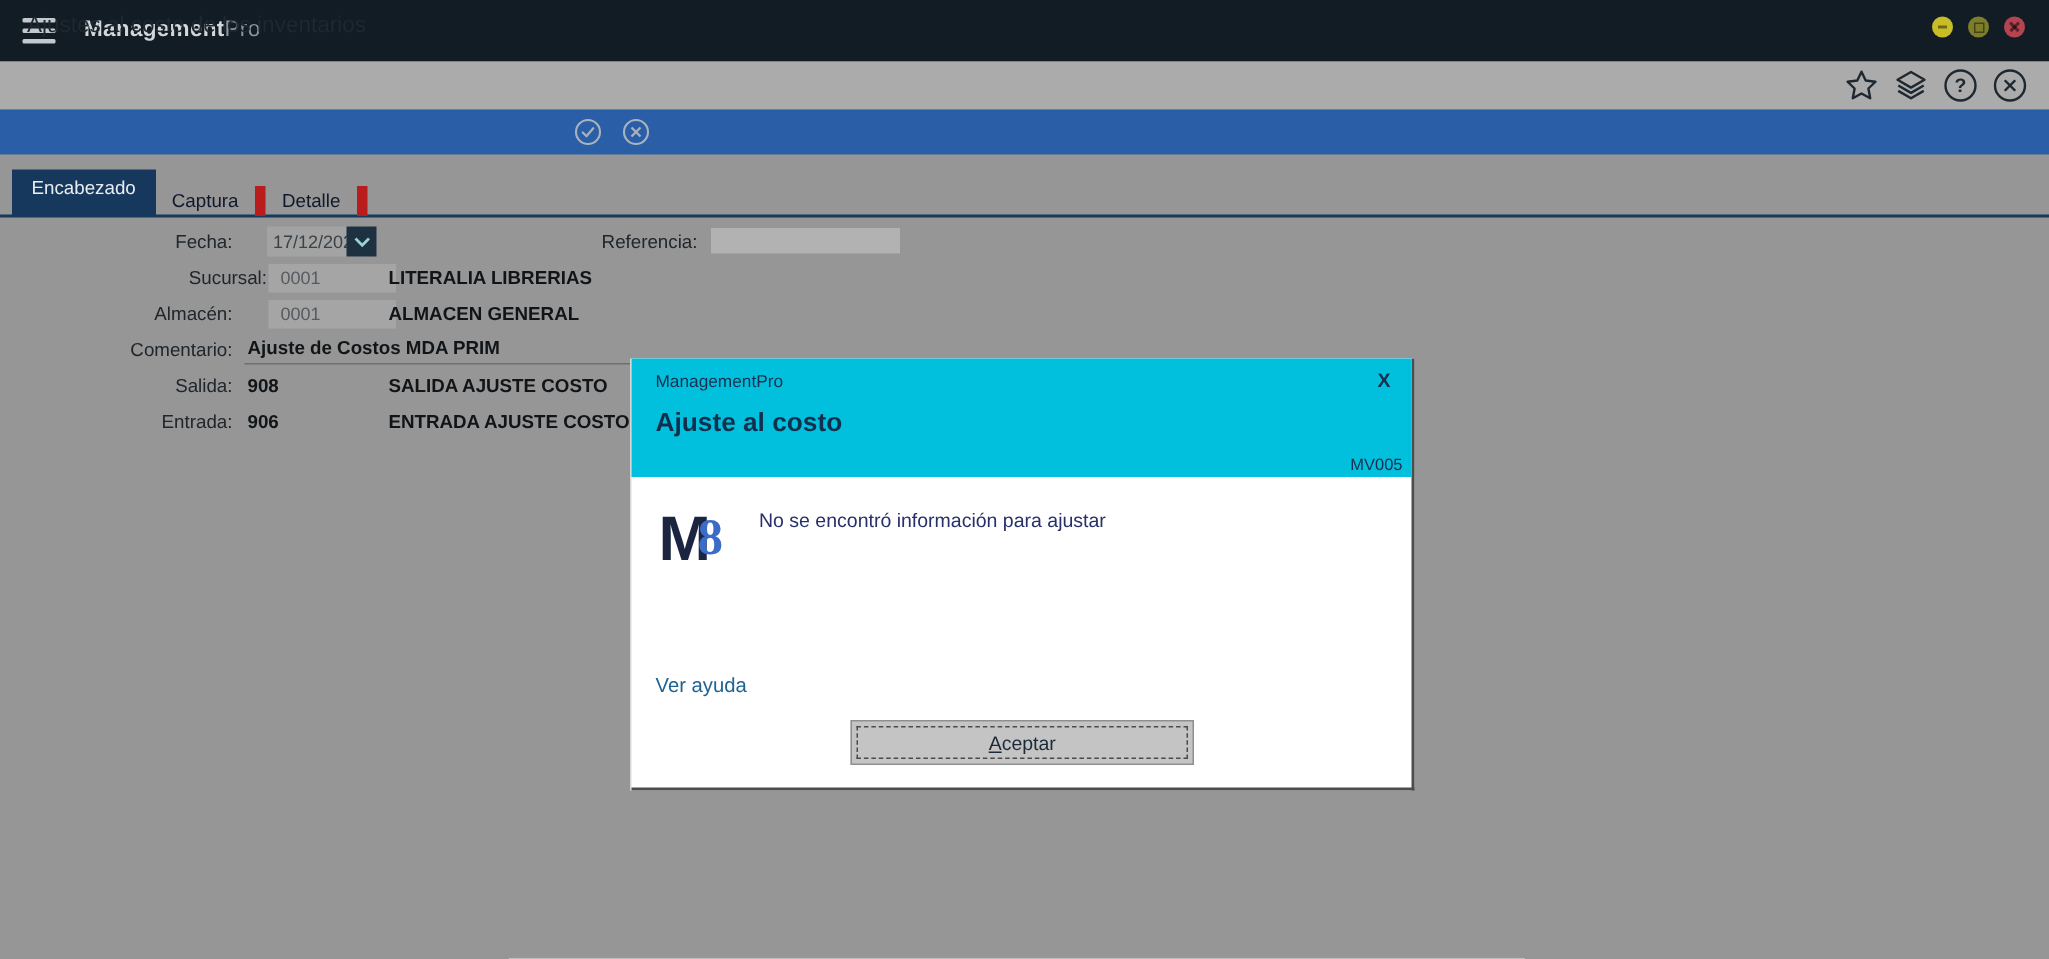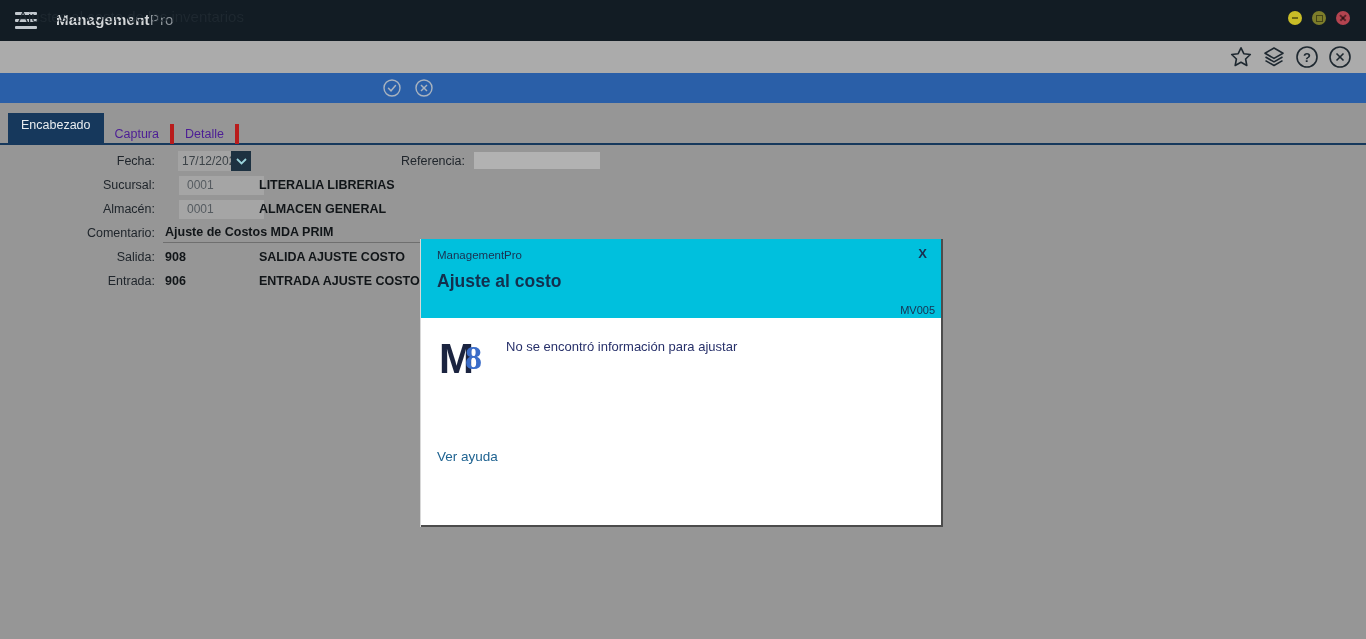--- a/index.html
+++ b/index.html
@@ -33,21 +33,21 @@
 
   
   .blue-bar { position:absolute; left:0; top:73px; width:1366px; height:30px; background:#2a5fa8; }
   .bicon { position:absolute; top:79px; width:18px; height:18px; cursor:pointer; }
   .bicon.confirm { left:383px; }
   .bicon.cancel { left:415px; }
 
   
   .tabs { position:absolute; left:8px; top:121px; display:flex; align-items:flex-end; height:23px; }
   .tab-active { background:#16385c; color:#e9edf0; font-size:12.5px; padding:5px 13px 5px; height:31px; cursor:pointer; }
-  .tab { color:#4c1d95; font-size:12.5px; padding:3px 11px; border-right:4px solid #b91c1c; cursor:pointer; }
+  .tab { color:#0f172a; font-size:12.5px; padding:3px 11px; border-right:7px solid #b91c1c; cursor:pointer; }
   .tab-line { position:absolute; left:0; top:143px; width:1366px; height:2px; background:#16385c; }
 
   
   .row { position:absolute; left:0; height:20px; font-size:12.5px; display:flex; align-items:center; }
   .lbl { position:absolute; width:155px; text-align:right; color:#20262c; }
   .val-bold { font-weight:bold; color:#111518; }
   .inp { background:#a5a5a5; color:#555b60; padding:2px 8px; font-size:12px; height:19px; line-height:15px;margin-left:16px; }
   .r-fecha { top:151px; }
   .fecha-val { position:absolute; left:178px; top:0; width:66px; height:20px; background:#a3a3a3; color:#3c4348; font-size:12px; line-height:20px; padding-left:4px; }
   .fecha-drop { position:absolute; left:231px; top:0; width:20px; height:20px; background:#1d3141; display:flex; align-items:center; justify-content:center; cursor:pointer; }
@@ -157,21 +157,21 @@
     <span class="fecha-val">17/12/2025</span>
     <span class="fecha-drop">
       <svg width="11" height="7" viewBox="0 0 11 7">
           <polyline points="1,1 5.5,5.5 10,1" fill="none" stroke="#9ad2da" stroke-width="1.8"></polyline>
         </svg>
     </span>
     <span class="ref-lbl">Referencia:</span>
     <span class="ref-inp"></span>
   </div>
 
-  <div class="row r-sucursal" style="width:1202px;">
+  <div class="row r-sucursal" style="width:1202px;padding-left:23px;">
     <span class="lbl">Sucursal:</span>
     <span class="inp code-inp">0001</span>
     <span class="name-txt val-bold">LITERALIA LIBRERIAS</span>
   </div>
 
   <div class="row r-almacen" style="width:1366px;">
     <span class="lbl">Almacén:</span>
     <span class="inp code-inp">0001</span>
     <span class="name-txt val-bold">ALMACEN GENERAL</span>
   </div>
@@ -202,16 +202,19 @@
     </div>
     <div class="dlg-body">
       <div class="dlg-logo">
         <svg width="48" height="46" viewBox="0 0 48 46">
           <text x="0" y="38" font-size="42" font-weight="bold" fill="#1b2440" font-family="Liberation Sans, sans-serif">M</text>
           <text x="26" y="34" font-size="34" font-weight="bold" fill="#3a6cc8" font-family="Liberation Serif, serif">8</text>
         </svg>
       </div>
       <div class="dlg-msg">No se encontró información para ajustar</div>
       <div class="dlg-help">Ver ayuda</div>
+      <div class="btn-accept">
+        <span><span class="u">A</span><span>ceptar</span></span>
+      </div>
     </div>
   </div>
 
 </div>
 
 </body></html>

